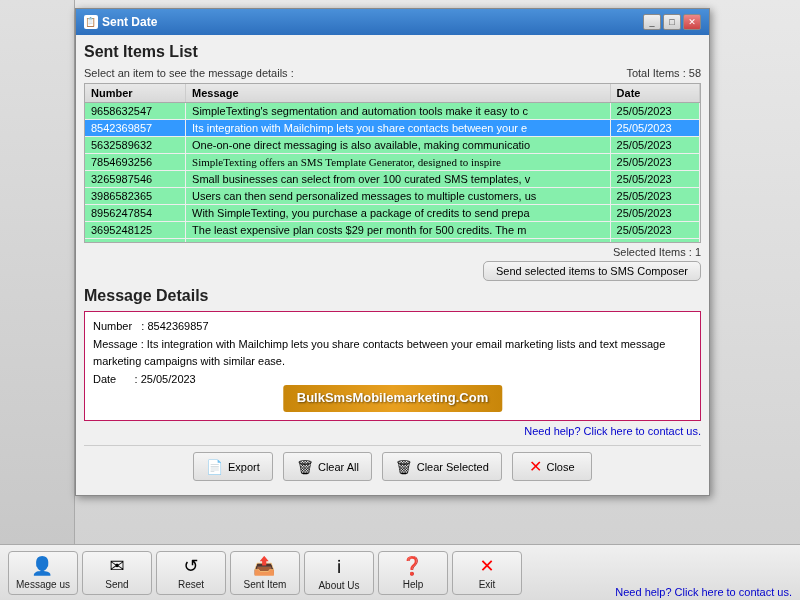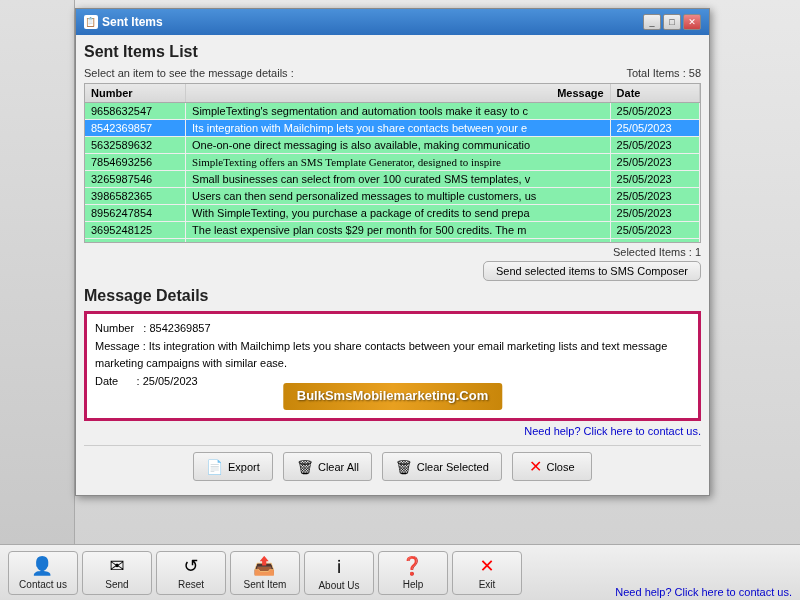--- a/index.html
+++ b/index.html
@@ -193,21 +193,21 @@
     tbody td {
       padding: 2px 6px;
       border-right: 1px solid #eee;
       white-space: nowrap;
       overflow: hidden;
       max-width: 300px;
       text-overflow: ellipsis;
     }
 
     .col-number { width: 90px; }
-    .col-message { width: 380px; text-align: right; }
+    .col-message { width: 380px; }
     .col-date { width: 80px; }
 
     .selected-info {
       text-align: right;
       font-size: 11px;
       color: #333;
       margin-top: 3px;
       margin-bottom: 3px;
     }
 
@@ -225,21 +225,21 @@
       font-size: 11px;
       cursor: pointer;
     }
 
     
     .msg-details-section {
       margin-top: 4px;
     }
 
     .msg-details-box {
-      border: 3px solid #be185d;
+      border: 1px solid #be185d;
       background: white;
       padding: 6px 8px;
       height: 110px;
       overflow-y: auto;
       position: relative;
       font-size: 11px;
       line-height: 1.6;
     }
 
     .watermark {
@@ -319,21 +319,21 @@
 
 <div class="app-bg">
 
   <div class="app-panel-left"></div>
 
   <div class="dialog">
 
     <div class="dialog-titlebar">
       <div class="dialog-title">
         <span class="title-icon">📋</span>
-        <span>Sent Items</span>
+        <span>Sent Date</span>
       </div>
       <div class="dialog-controls">
         <div class="ctrl-btn">_</div>
         <div class="ctrl-btn">□</div>
         <div class="ctrl-btn close-btn">✕</div>
       </div>
     </div>
 
     <div class="dialog-body">
 
@@ -454,21 +454,21 @@
           <span>Close</span>
         </button>
       </div>
 
     </div>
   </div>
 
   <div class="taskbar">
     <button class="taskbar-btn">
       <span class="btn-icon">👤</span>
-      <span class="btn-label">Contact us</span>
+      <span class="btn-label">Message us</span>
     </button>
     <button class="taskbar-btn">
       <span class="btn-icon">✉</span>
       <span class="btn-label">Send</span>
     </button>
     <button class="taskbar-btn">
       <span class="btn-icon">↺</span>
       <span class="btn-label">Reset</span>
     </button>
     <button class="taskbar-btn">

